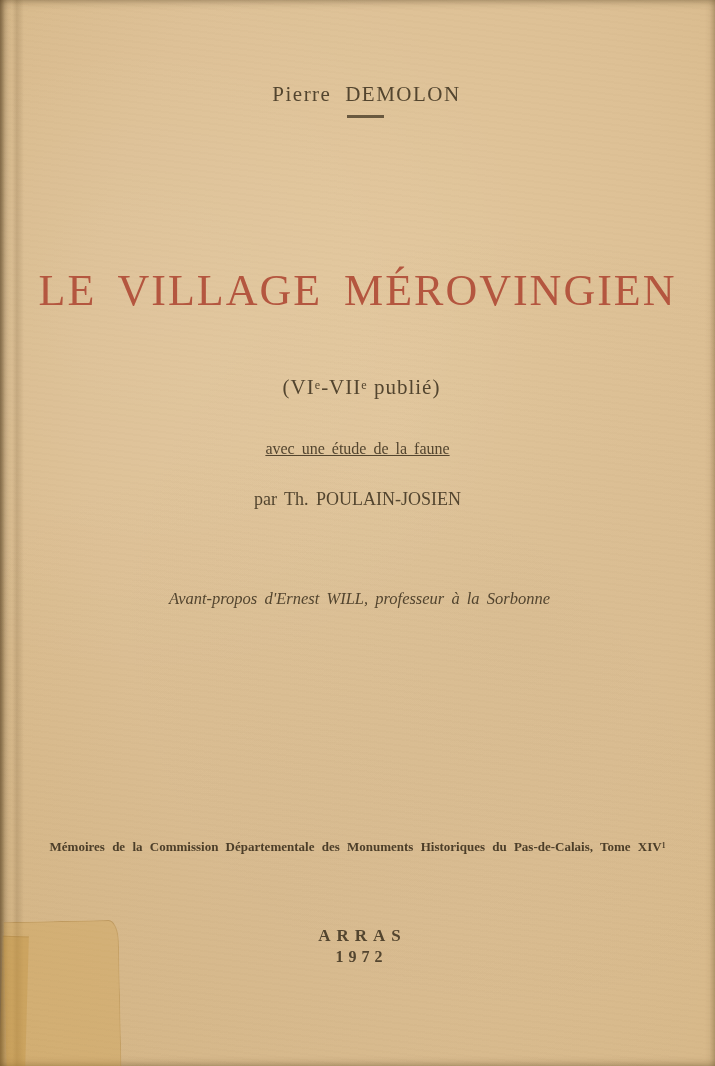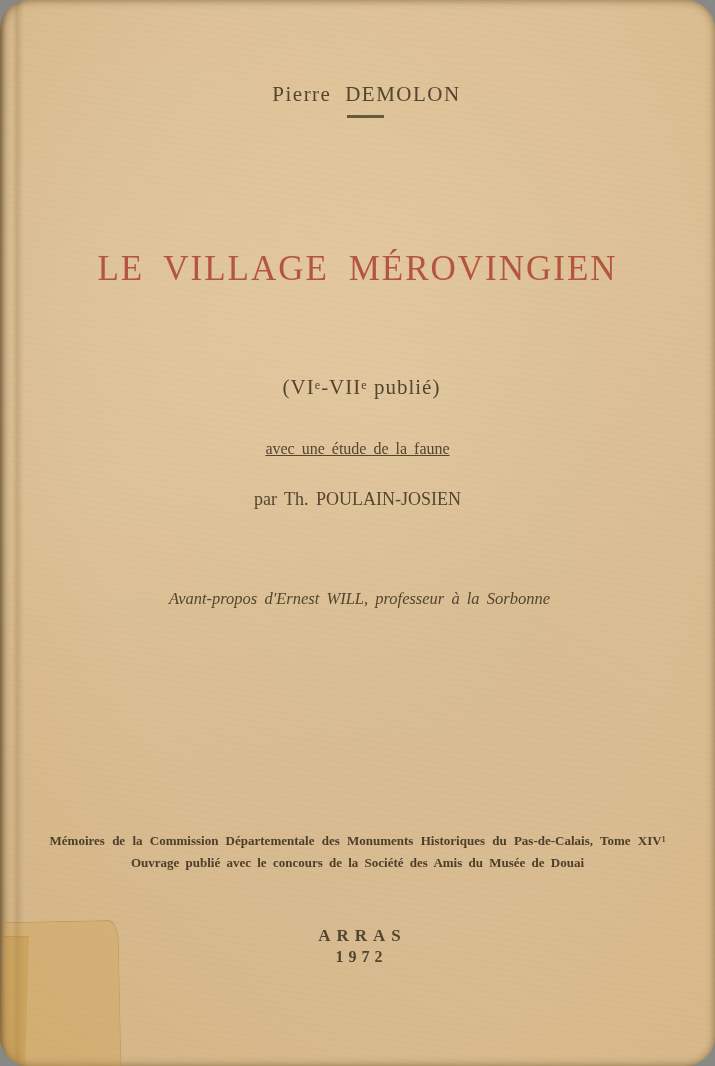--- a/index.html
+++ b/index.html
@@ -17,21 +17,20 @@
     overflow: hidden;
     font-family: "Liberation Serif", "DejaVu Serif", serif;
     color: var(--ink, #53452f);
     background:
       radial-gradient(ellipse at 55% 38%, #e3c89e 0%, var(--paper, #ddc095) 55%, #d5b686 100%);
     box-shadow:
       inset 0 5px 10px -5px rgba(80,60,30,0.45),
       inset 0 -5px 10px -5px rgba(80,60,30,0.40),
       inset -6px 0 10px -6px rgba(80,60,30,0.40),
       inset 8px 0 12px -7px rgba(70,50,25,0.55);
-    border-radius: 29px;
   }
   
   .cover::before {
     content: "";
     position: absolute; inset: 0;
     background:
       radial-gradient(circle at 22% 28%, rgba(255,255,255,0.06), transparent 42%),
       radial-gradient(circle at 72% 58%, rgba(120,90,50,0.05), transparent 50%),
       radial-gradient(circle at 38% 84%, rgba(120,90,50,0.05), transparent 46%),
       repeating-linear-gradient(7deg, rgba(120,90,50,0.018) 0 2px, rgba(0,0,0,0) 2px 6px);
@@ -71,22 +70,22 @@
     transform: translateX(9px);
   }
   .author-rule {
     position: absolute;
     top: 115px; left: 347px;
     width: 37px; height: 3px;
     background: var(--ink, #53452f);
     opacity: 0.85;
   }
   .title {
-    top: 242px;
-    font-size: 35px;
+    top: 264px;
+    font-size: 44px;
     line-height: 54px;
     letter-spacing: 2px;
     word-spacing: 9px;
     color: var(--title_red, #b4563f);
   }
   .subtitle {
     top: 375px;
     font-size: 21px;
     letter-spacing: 1px;
     transform: translateX(4px);
@@ -106,21 +105,21 @@
     word-spacing: 3px;
     transform: translateX(2px);
   }
   .imprint {
     top: 831px;
     font-size: 13px;
     font-weight: bold;
     line-height: 19.5px;
     color: #4c3e29;
   }
-  .imprint .l1 { word-spacing: 4px; }
+  .imprint .l1 { word-spacing: 4px; margin-top: 6px; }
   .imprint .l2 { word-spacing: 3px; }
   .imprint .l3 { word-spacing: 2px; }
   .place { top: 926px; font-size: 17px; font-weight: bold; letter-spacing: 6px; transform: translateX(5px); }
   .year  { top: 948px; font-size: 16px; font-weight: bold; letter-spacing: 5px; transform: translateX(4px); }
 </style>
 </head>
 <body>
 
 <div class="cover">
 
@@ -136,21 +135,20 @@
 
   <div class="txt subtitle"><span>(VI</span><sup>e</sup><span>-VII</span><sup>e</sup><span> publié)</span></div>
 
   <div class="txt study1">avec une étude de la faune</div>
   <div class="txt study2">par Th. POULAIN-JOSIEN</div>
 
   <div class="txt foreword">Avant-propos d'Ernest WILL, professeur à la Sorbonne</div>
 
   <div class="txt imprint">
     <div class="l1"><span>Mémoires de la Commission Départementale des Monuments Historiques du Pas-de-Calais, Tome XIV</span><sup>1</sup></div>
-    <div class="l2">Ouvrage publié avec le concours de la Société des Amis du Musée de Douai</div>
   </div>
 
   <div class="txt place">ARRAS</div>
   <div class="txt year">1972</div>
 
   <div class="tape-wide"></div>
   <div class="tape-narrow"></div>
 
 </div>
 

